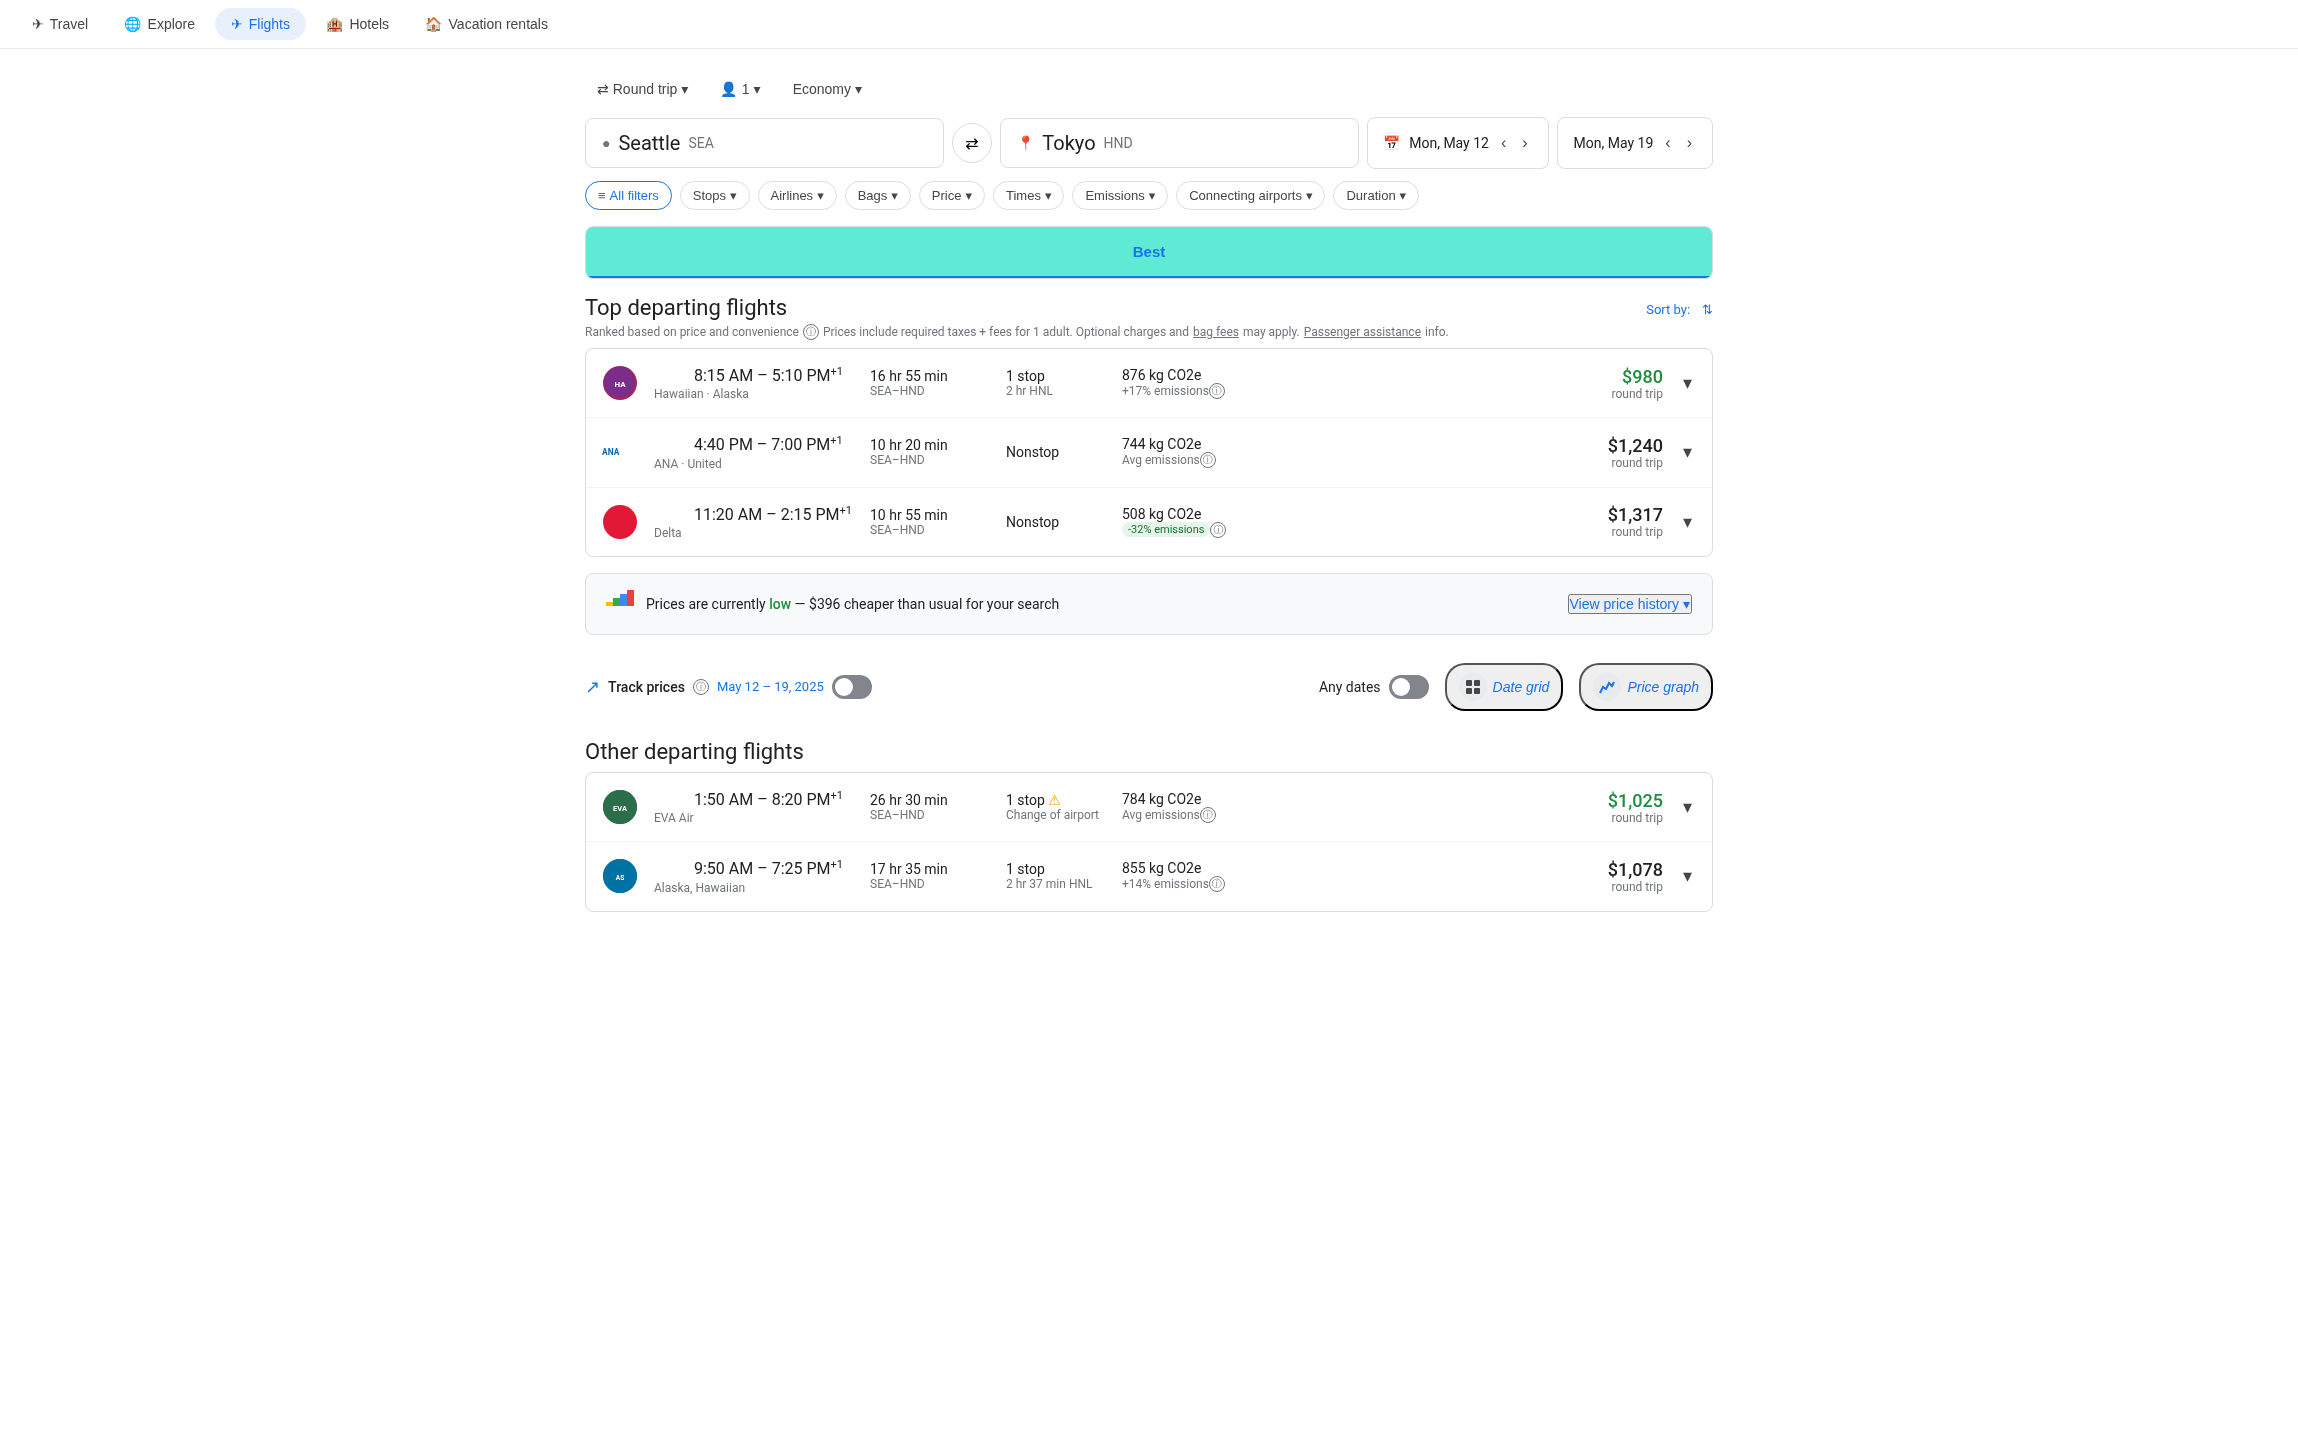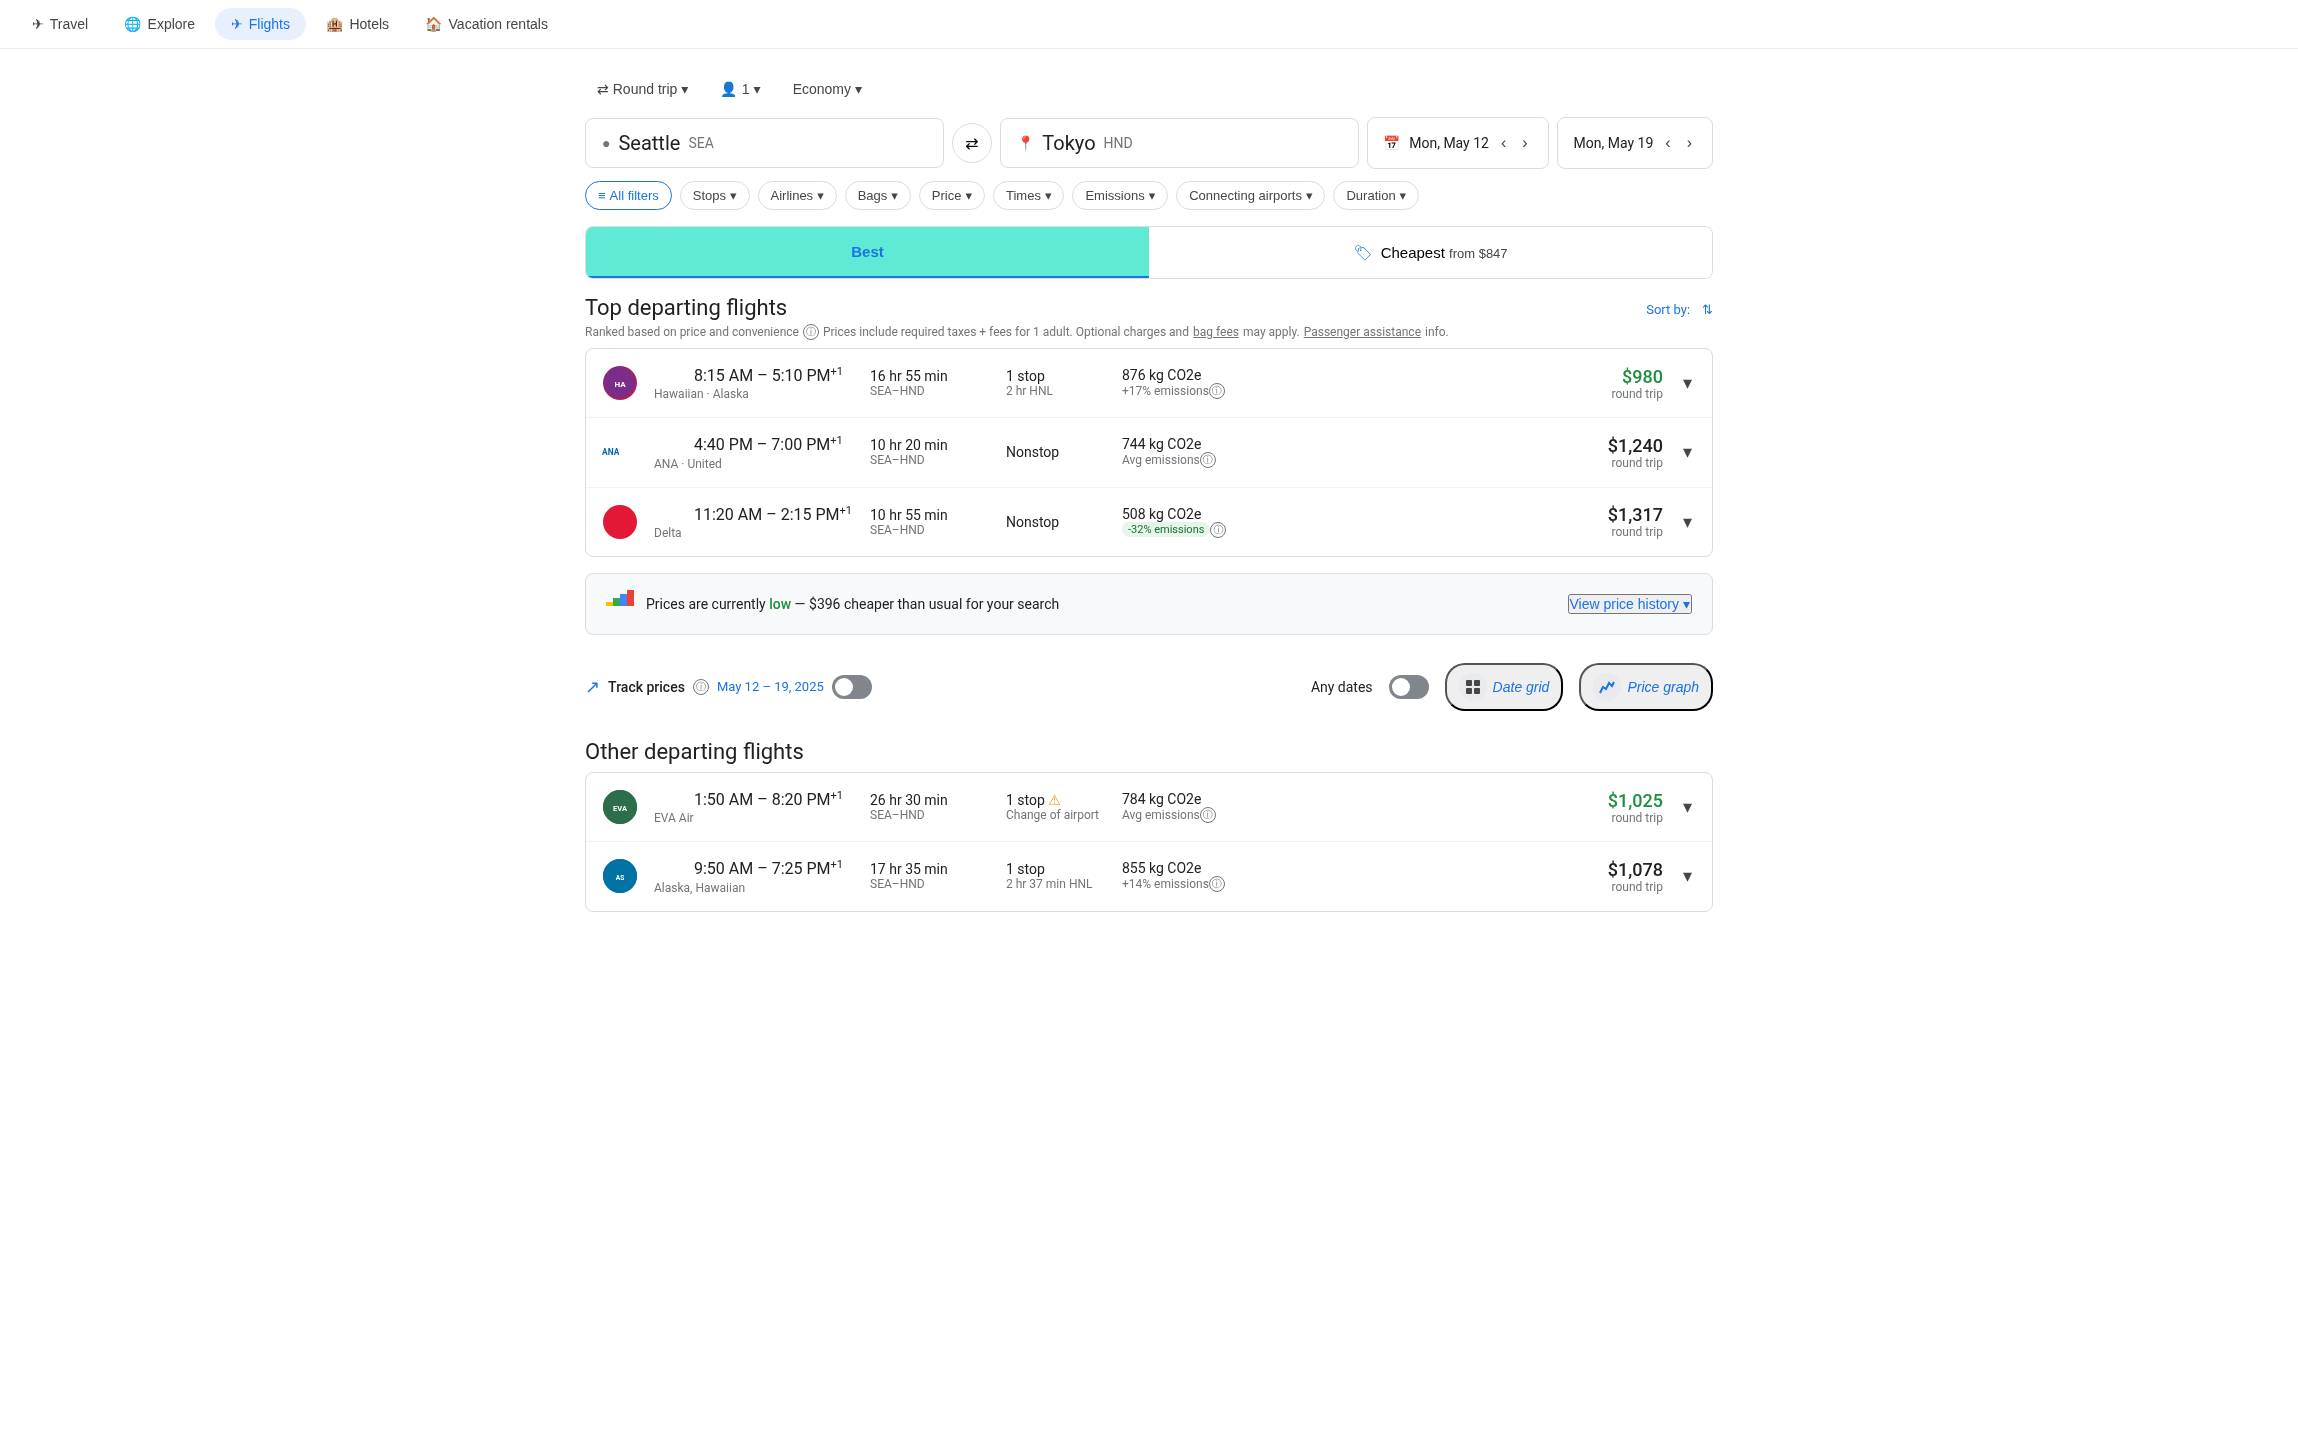--- a/index.html
+++ b/index.html
@@ -74,21 +74,21 @@
     .view-history { color: #1a73e8; cursor: pointer; font-size: 14px; display: flex; align-items: center; gap: 4px; }
 
     
     .track-section { display: flex; align-items: center; gap: 16px; padding: 12px 0; margin-bottom: 16px; }
     .track-left { display: flex; align-items: center; gap: 8px; flex: 1; }
     .track-label { font-size: 14px; font-weight: 500; display: flex; align-items: center; gap: 6px; }
     .date-range { color: #1a73e8; font-size: 13px; }
     .toggle { width: 40px; height: 24px; background: #80868b; border-radius: 12px; cursor: pointer; position: relative; flex-shrink: 0; }
     .toggle.off { background: #80868b; }
     .toggle::after { content: ''; position: absolute; width: 18px; height: 18px; background: #fff; border-radius: 50%; top: 3px; left: 3px; }
-    .any-dates { display: flex; align-items: center; gap: 16px; font-size: 14px; }
+    .any-dates { display: flex; align-items: center; gap: 8px; font-size: 14px; }
     .track-right { display: flex; align-items: center; gap: 16px; }
     .view-btn { display: flex; align-items: center; gap: 6px; color: #1a73e8; font-size: 14px; cursor: pointer; padding: 8px 12px; border-radius: 20px; font-style: italic; }
     .view-btn-icon { width: 28px; height: 28px; background: #e8eaed; border-radius: 50%; display: flex; align-items: center; justify-content: center; font-size: 14px; }
 
     
     .logo-hawaiian { width: 34px; height: 34px; border-radius: 50%; background: linear-gradient(135deg, #7b2d8b, #c41e3a); display: flex; align-items: center; justify-content: center; color: white; font-size: 10px; font-weight: bold; }
     .logo-delta { width: 34px; height: 34px; border-radius: 50%; background: #e31837; display: flex; align-items: center; justify-content: center; }
     .logo-eva { width: 34px; height: 34px; border-radius: 50%; background: #2c6e49; display: flex; align-items: center; justify-content: center; }
     .logo-alaska { width: 34px; height: 34px; border-radius: 50%; background: #0073a4; display: flex; align-items: center; justify-content: center; }
 
@@ -209,25 +209,20 @@
         <span>Duration</span>
         <span>▾</span>
       </button>
     </div>
   </div>
 
   <div class="sort-tabs">
     <button class="sort-tab active">
       <span>Best</span>
     </button>
-    <button class="sort-tab">
-      <span style="color:#1a73e8; margin-right:4px;">🏷</span>
-      <span>Cheapest</span>
-      <span class="from"> <span>from</span> <span style="font-weight:500;">$847</span></span>
-    </button>
   </div>
 
   <div class="section-header">
     <div style="display:flex; align-items:center; justify-content:space-between;">
       <h2 class="section-title">Top departing flights</h2>
       <span class="sort-by">
         <span>Sort by:</span>
         <span>⇅</span>
       </span>
     </div>

